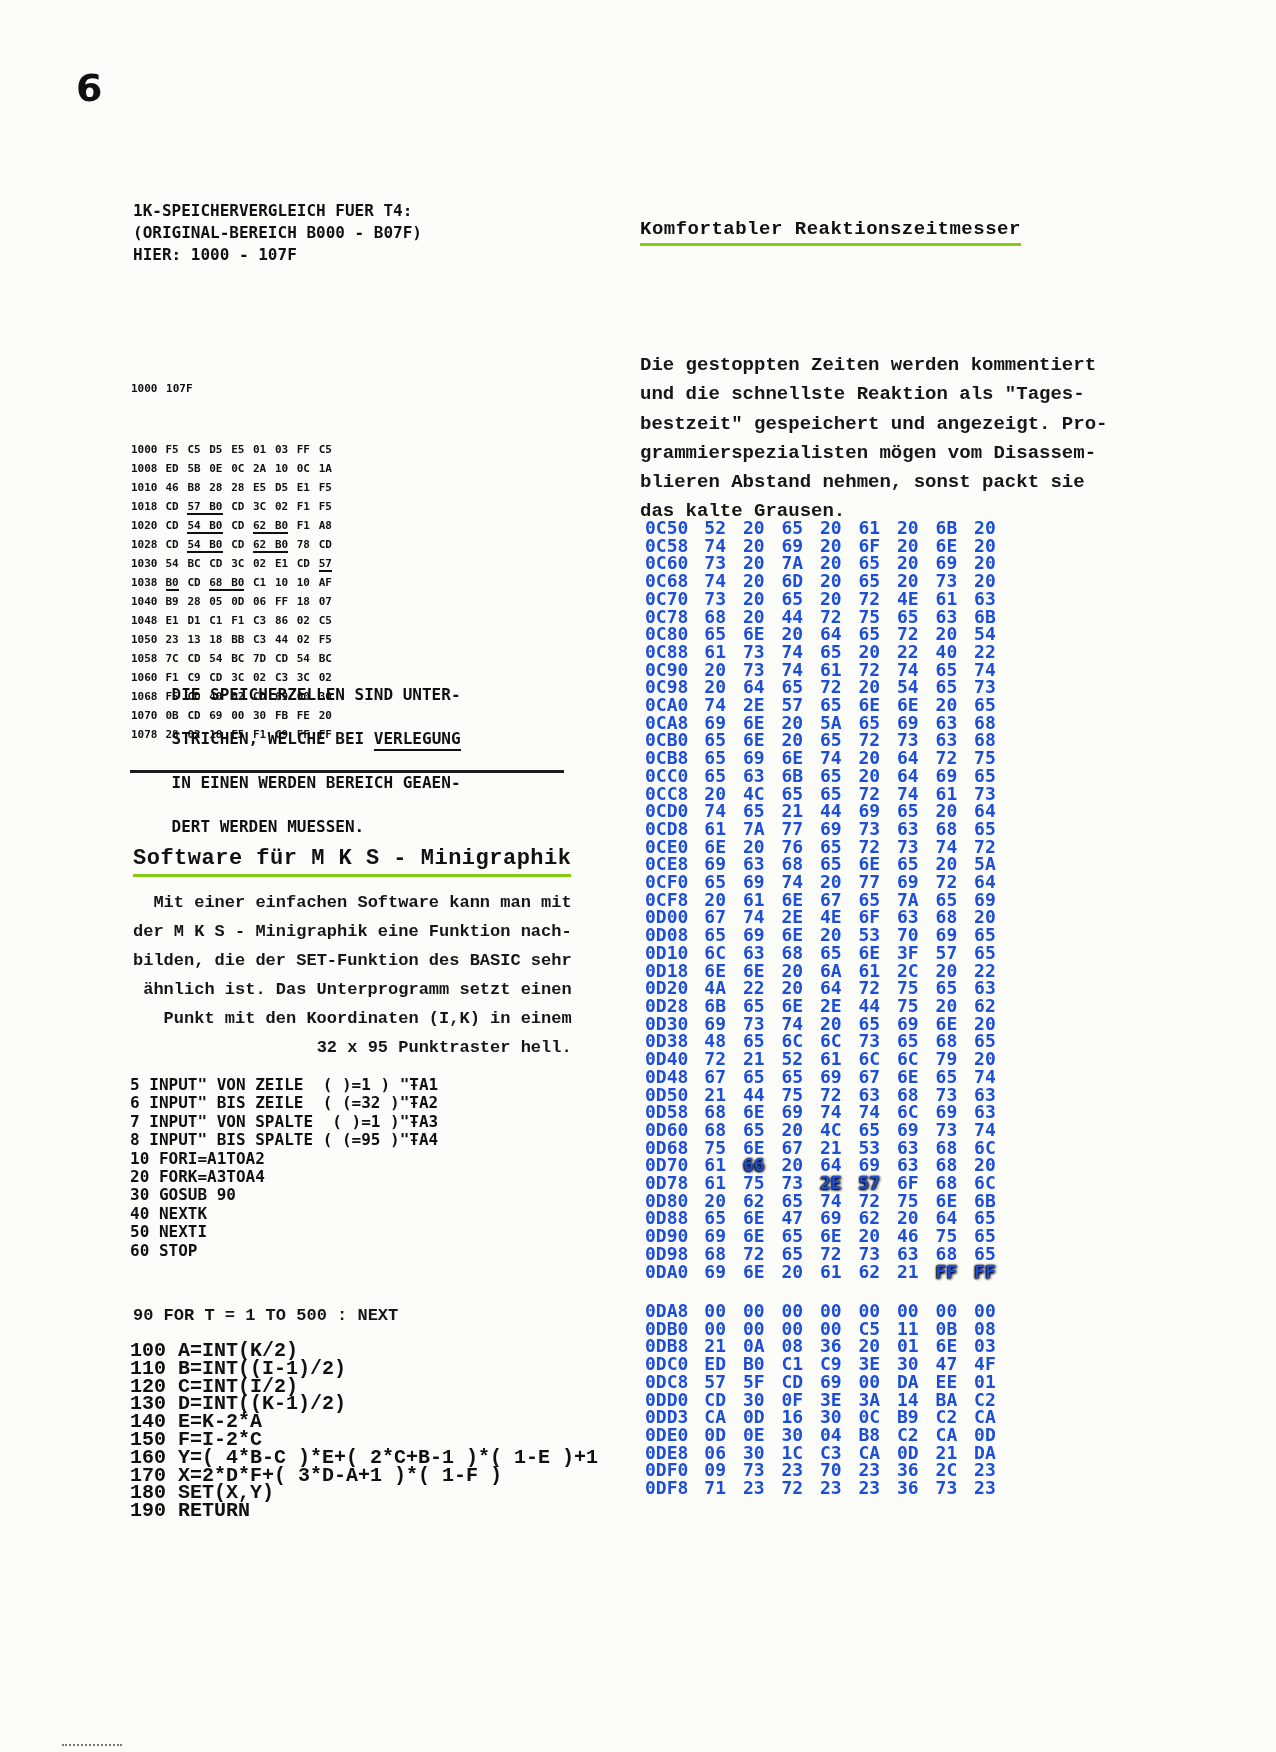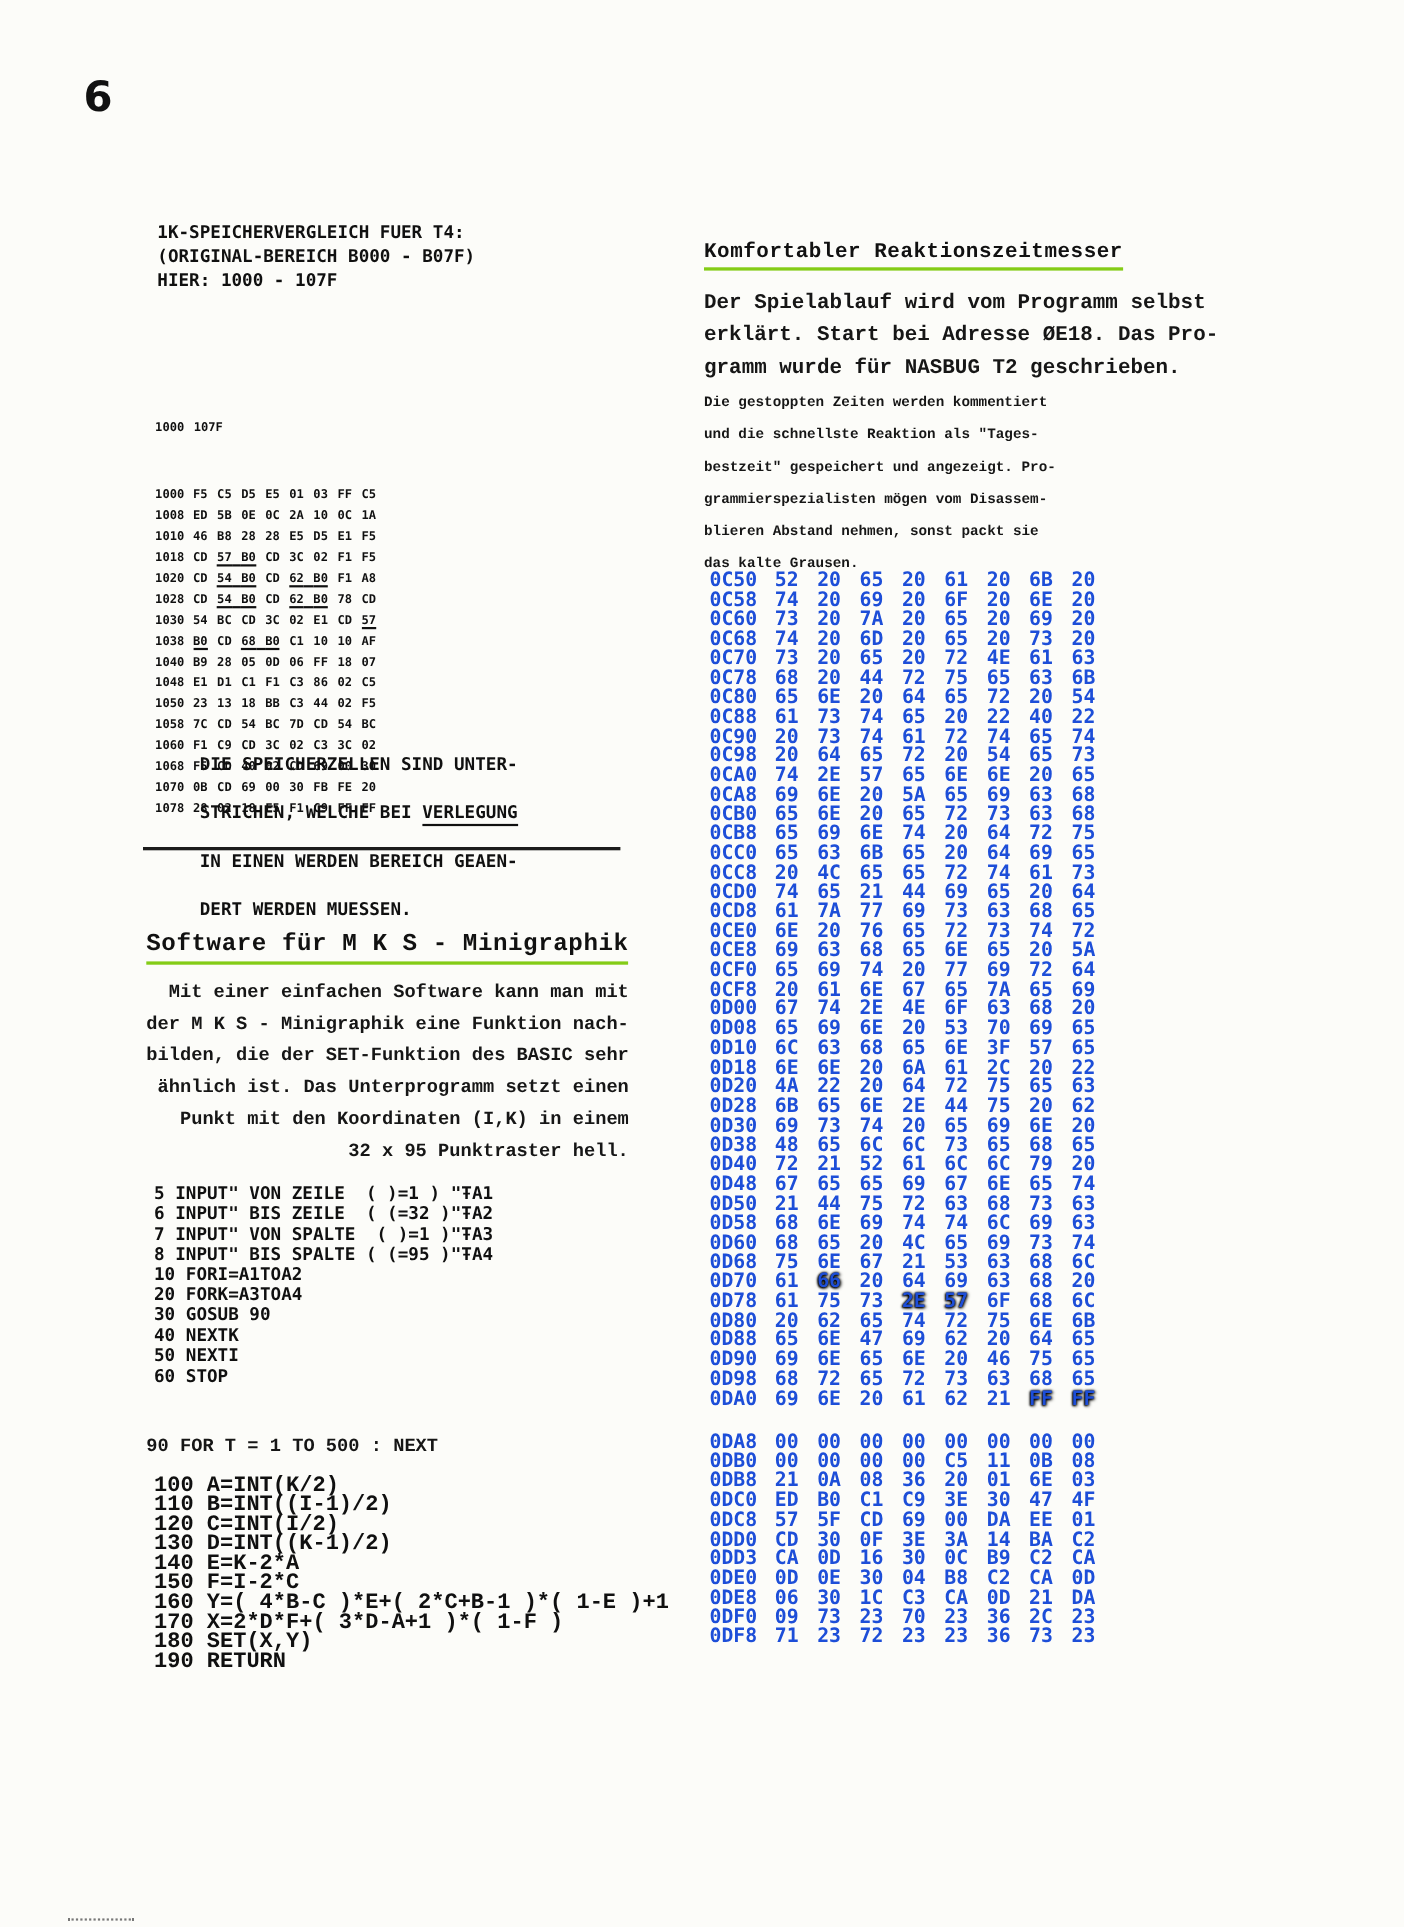--- a/index.html
+++ b/index.html
@@ -1,36 +1,36 @@
 <!DOCTYPE html>
 <html><head>
 <meta charset="utf-8">
 <style>
   html,body{margin:0;padding:0;background:#e8e8e4;}
   .page{position:relative;width:1276px;height:1752px;background:#fcfcf9;margin:0 auto;overflow:hidden;color:#0d0d0d;}
   .pagenum{position:absolute;left:76px;top:66px;font-family:"DejaVu Sans",sans-serif;font-weight:bold;font-size:38px;color:#111;}
-  .dotmx{font-family:"DejaVu Sans Mono",monospace;font-weight:bold;color:#101010;white-space:pre;margin-left:10px;}
+  .dotmx{font-family:"DejaVu Sans Mono",monospace;font-weight:bold;color:#101010;white-space:pre;}
   .prose{font-family:"Liberation Mono",monospace;font-weight:bold;color:#161616;white-space:pre-line;}
   .heading{font-family:"Liberation Mono",monospace;font-weight:bold;color:#111;display:inline-block;
            border-bottom:3px solid #84cc16;padding-bottom:3px;letter-spacing:.5px;}
   .abs{position:absolute;}
   
   .memhdr{left:133px;top:200px;font-size:16px;line-height:22px;}
   .ldump{left:131px;top:341px;font-size:11px;line-height:19px;word-spacing:2px;}
   .lnote{left:133px;top:662px;font-size:16px;line-height:22px;}
   .divider{left:130px;top:770px;width:434px;border:none;border-top:3px solid #1c1c1c;margin:0;}
   .swhead{left:133px;top:846px;font-size:22px;}
   .swbody{left:133px;top:888px;font-size:17px;line-height:29px;text-align:right;}
   .listing1{left:130px;top:1076px;font-size:16px;line-height:18.4px;}
   .delay{left:133px;top:1306px;font-size:17px;}
   .listing2{left:130px;top:1342px;font-size:20px;line-height:17.8px;font-family:Liberation Mono, monospace;}
   
   .rxhead{left:640px;top:218px;font-size:19px;}
   .rpara1{left:640px;top:261px;font-size:19px;line-height:29.3px;}
-  .rpara2{left:640px;top:351px;font-size:13px;line-height:29.3px;}
+  .rpara2{left:640px;top:351px;font-size:19px;line-height:29.3px;}
   .rdump1{left:645px;top:519px;}
   .rdump2{left:645px;top:1302px;}
   .rdump1,.rdump2{font-family:"DejaVu Sans Mono",monospace;font-weight:bold;font-size:18px;line-height:17.7px;word-spacing:6px;color:#1d4ed8;}
   .rdump1 .addr,.rdump2 .addr{margin-right:16px;}
   .ldump .addr{margin-right:8px;}
   .dumprow{white-space:pre;}
   .ul{border-bottom:2.5px solid #101010;}
   .ul2{border-bottom:2.5px solid #101010;padding-bottom:1px;}
   .sm{text-shadow:0 0 2px #000,1px 1px 3px #000,-1px 1px 2px #000;}
   .rangeline{margin-bottom:4px;}
@@ -89,23 +89,20 @@
 130 D=INT((K-1)/2)
 140 E=K-2*A
 150 F=I-2*C
 160 Y=( 4*B-C )*E+( 2*C+B-1 )*( 1-E )+1
 170 X=2*D*F+( 3*D-A+1 )*( 1-F )
 180 SET(X,Y)
 190 RETURN</div>
 
   <div class="abs heading rxhead">Komfortabler Reaktionszeitmesser</div>
 
-  <div class="abs prose rpara1">Der Spielablauf wird vom Programm selbst
-erklärt. Start bei Adresse ØE18. Das Pro-
-gramm wurde für NASBUG T2 geschrieben.</div>
 
   <div class="abs prose rpara2">Die gestoppten Zeiten werden kommentiert
 und die schnellste Reaktion als "Tages-
 bestzeit" gespeichert und angezeigt. Pro-
 grammierspezialisten mögen vom Disassem-
 blieren  Abstand nehmen, sonst packt sie
 das kalte Grausen.</div>
 
   <div class="abs rdump1">
       <div class="dumprow"><span class="addr">0C50</span><span>52</span><span> </span><span>20</span><span> </span><span>65</span><span> </span><span>20</span><span> </span><span>61</span><span> </span><span>20</span><span> </span><span>6B</span><span> </span><span>20</span></div>

